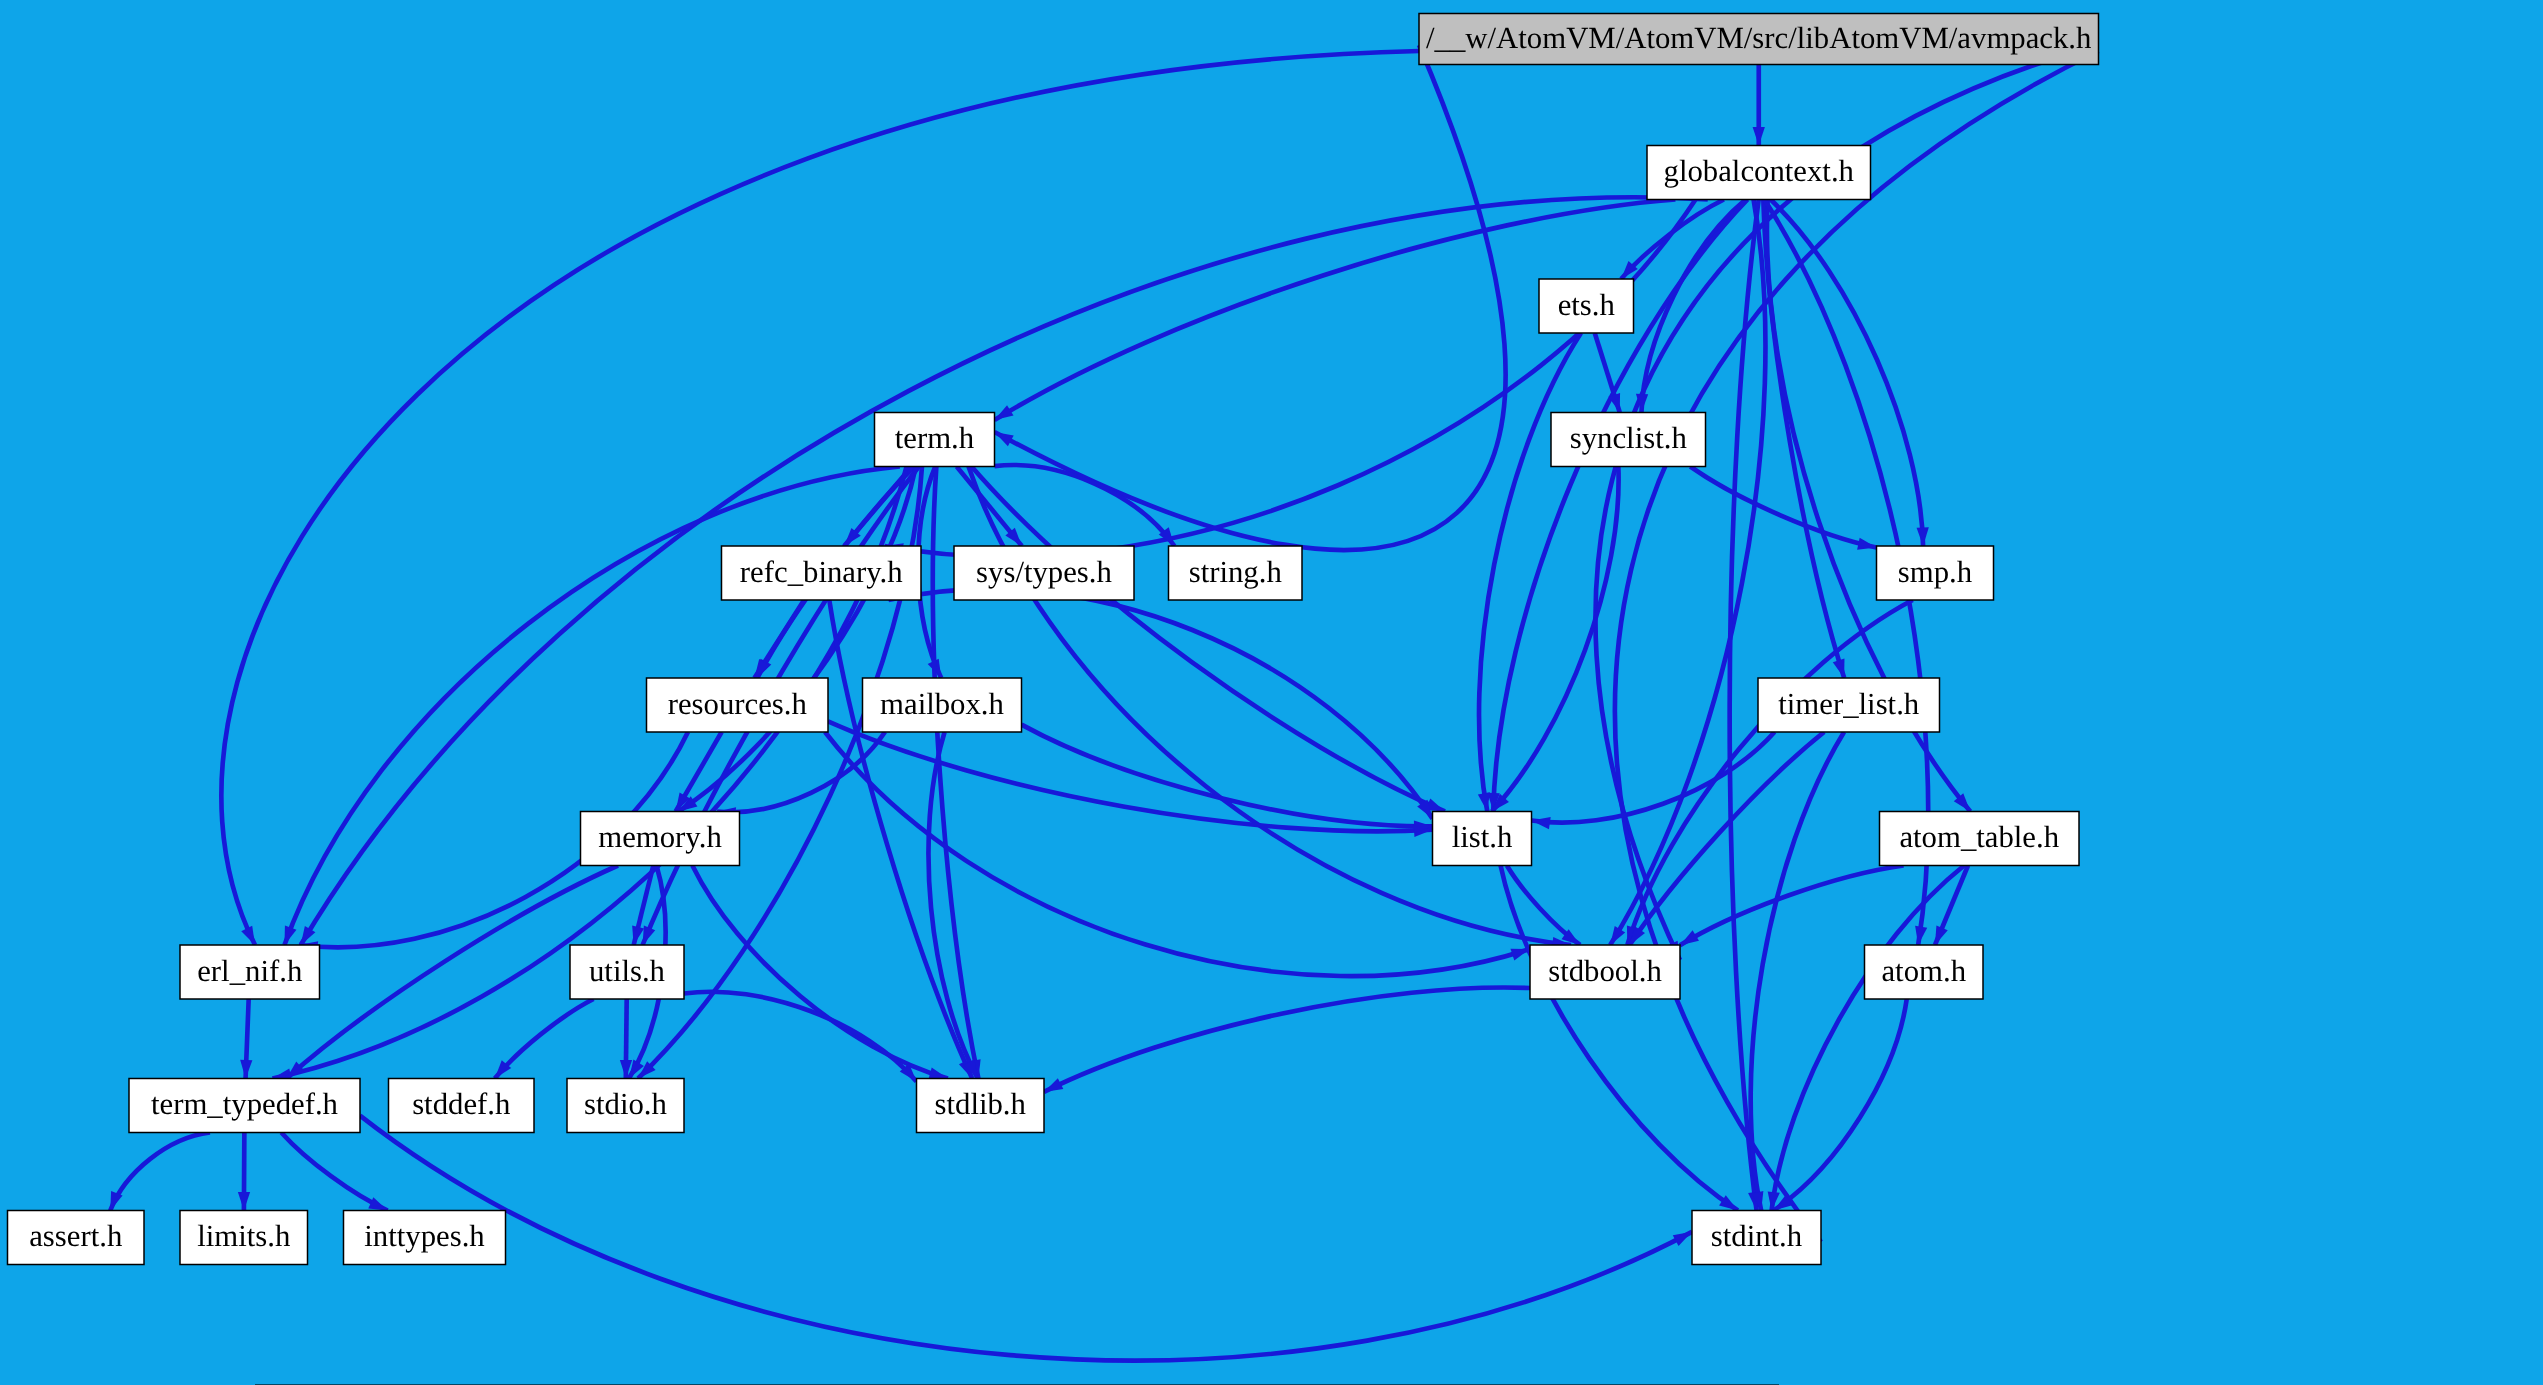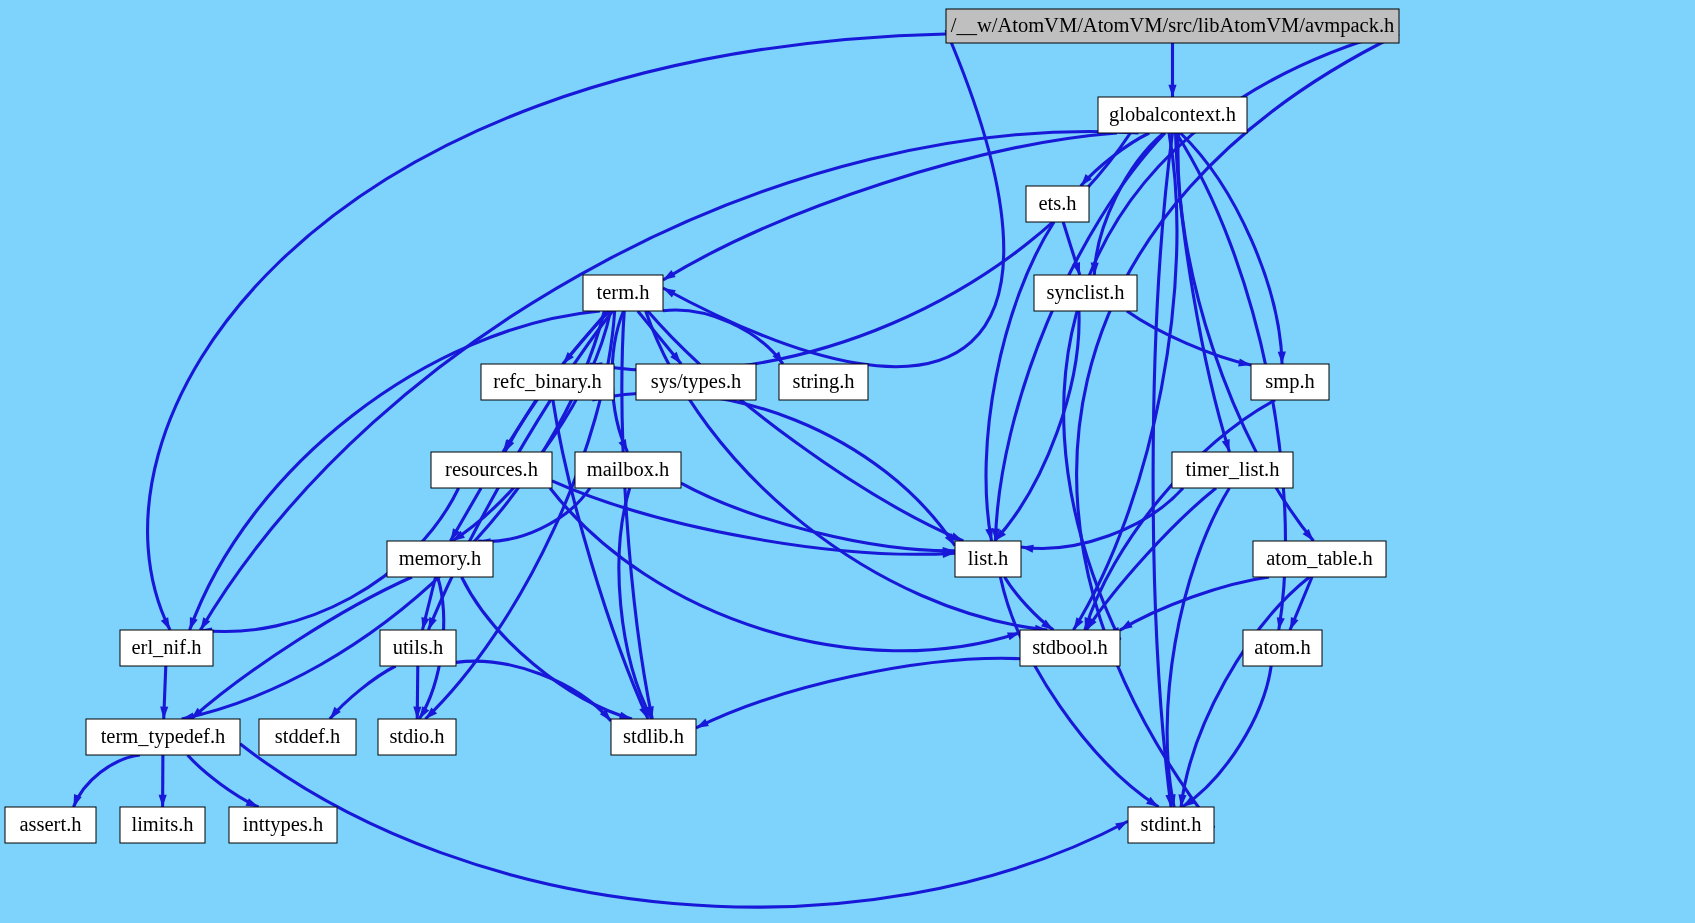--- a/index.html
+++ b/index.html
@@ -4,21 +4,21 @@
 <style>
   html, body {
     margin: 0;
     padding: 0;
     background: #000000;
   }
   #graph-root {
     position: relative;
     width: 1695px;
     height: 923px;
-    background: #7dd3fc;
+    background: #0ea5e9;
     overflow: hidden;
     font-family: "Liberation Serif", "DejaVu Serif", serif;
   }
   svg.graph-canvas {
     position: absolute;
     left: 0;
     top: 0;
     width: 1695px;
     height: 923px;
     display: block;

